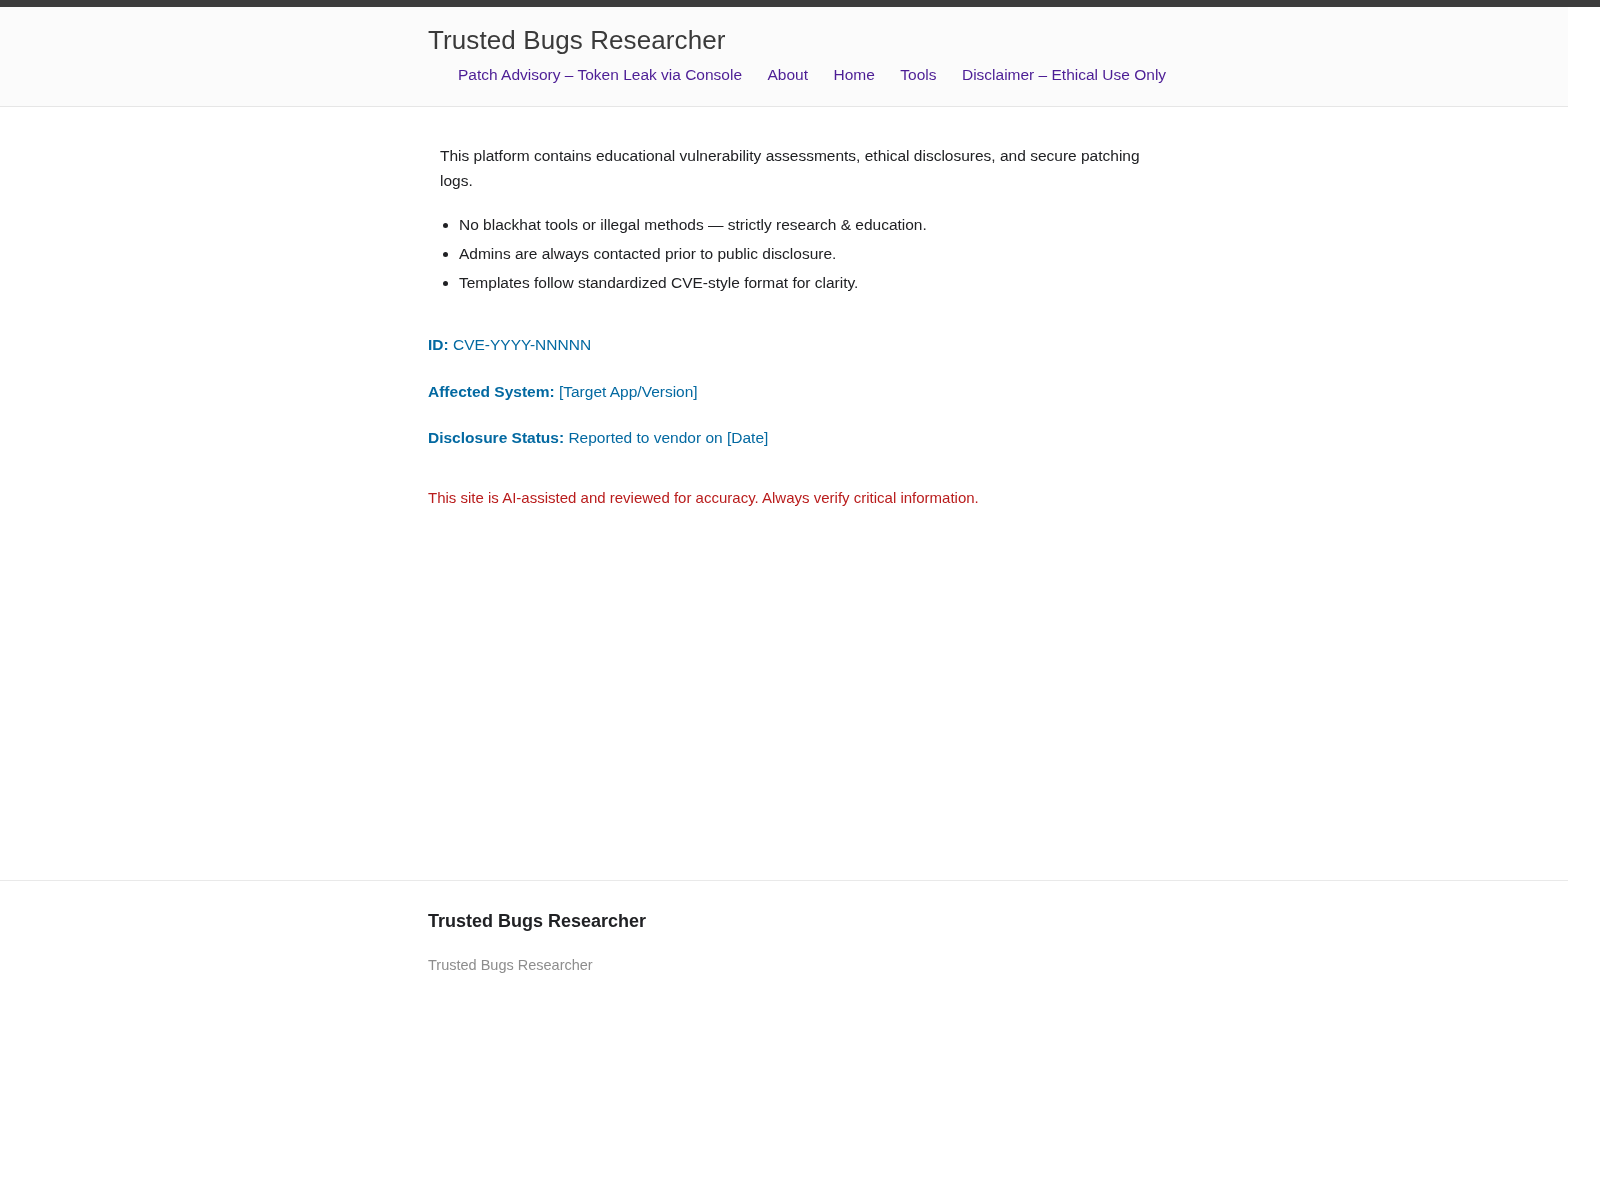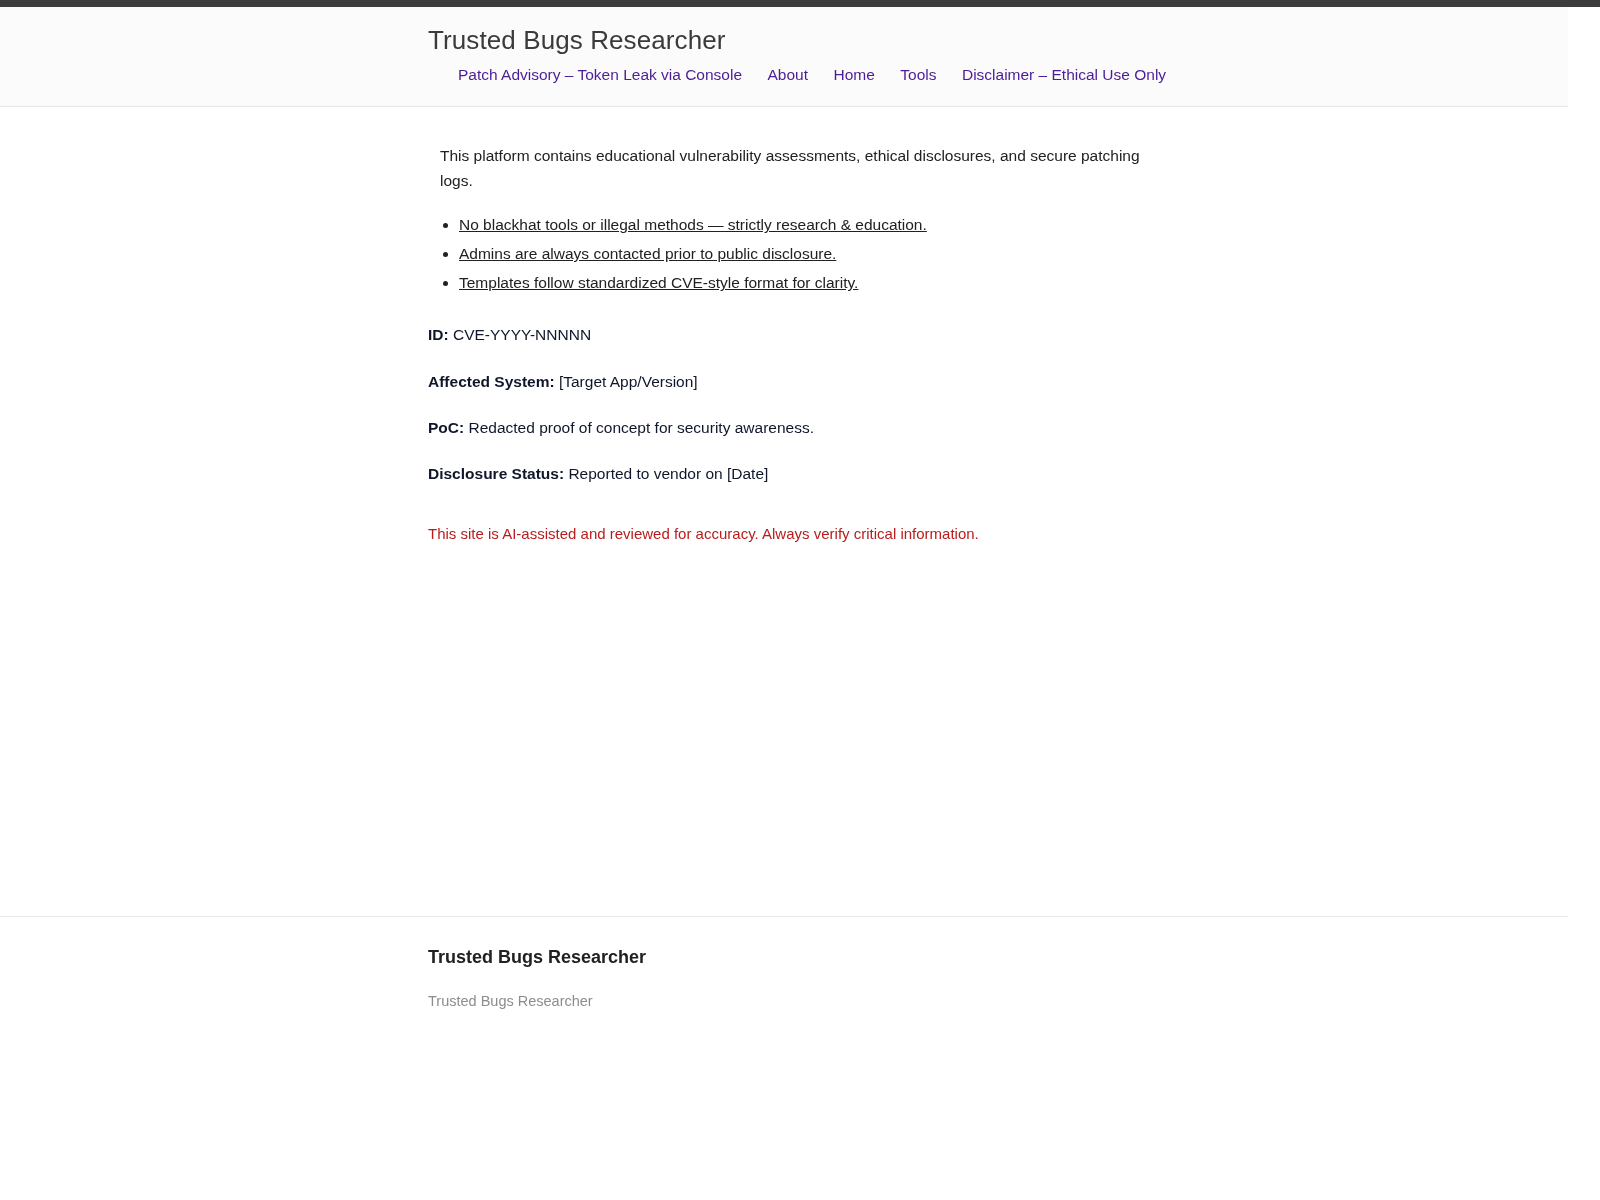--- a/index.html
+++ b/index.html
@@ -70,42 +70,41 @@
     letter-spacing: -0.2px;
   }
   p.intro {
     font-size: 15.5px;
     line-height: 1.62;
     margin: 0 0 20px 12px;
     color: #202124;
     max-width: 730px;
   }
   ul.points {
-    margin: 0 0 28px 0;
+    margin: 0 0 38px 0;
     padding-left: 31px;
     list-style: disc;
-    text-decoration: underline;
   }
   ul.points li {
     font-size: 15.5px;
     line-height: 1.55;
     margin-bottom: 5px;
     color: #202124;
   }
   h2.section-title {
     font-size: 25px;
     font-weight: 400;
     color: #202124;
     margin: 0 0 22px 0;
   }
   p.field {
     font-size: 15.5px;
     line-height: 1.5;
     margin: 0 0 23px 0;
-    color: #0f172a;
+    color: #0369a1;
   }
   p.field b { font-weight: 700; }
   p.disclaimer {
     font-size: 15px;
     color: #b91c1c;
     margin: 38px 0 0 0;
     line-height: 1.5;
   }
 
   
@@ -163,24 +162,20 @@
 
     <p class="field">
       <b>ID:</b>
       <span>CVE-YYYY-NNNNN</span>
     </p>
     <p class="field">
       <b>Affected System:</b>
       <span>[Target App/Version]</span>
     </p>
     <p class="field">
-      <b>PoC:</b>
-      <span>Redacted proof of concept for security awareness.</span>
-    </p>
-    <p class="field">
       <b>Disclosure Status:</b>
       <span>Reported to vendor on [Date]</span>
     </p>
 
     <p class="disclaimer">This site is AI-assisted and reviewed for accuracy. Always verify critical information.</p>
   </main>
 
   <footer class="site-footer">
     <div class="footer-title">Trusted Bugs Researcher</div>
     <div class="footer-cols">

